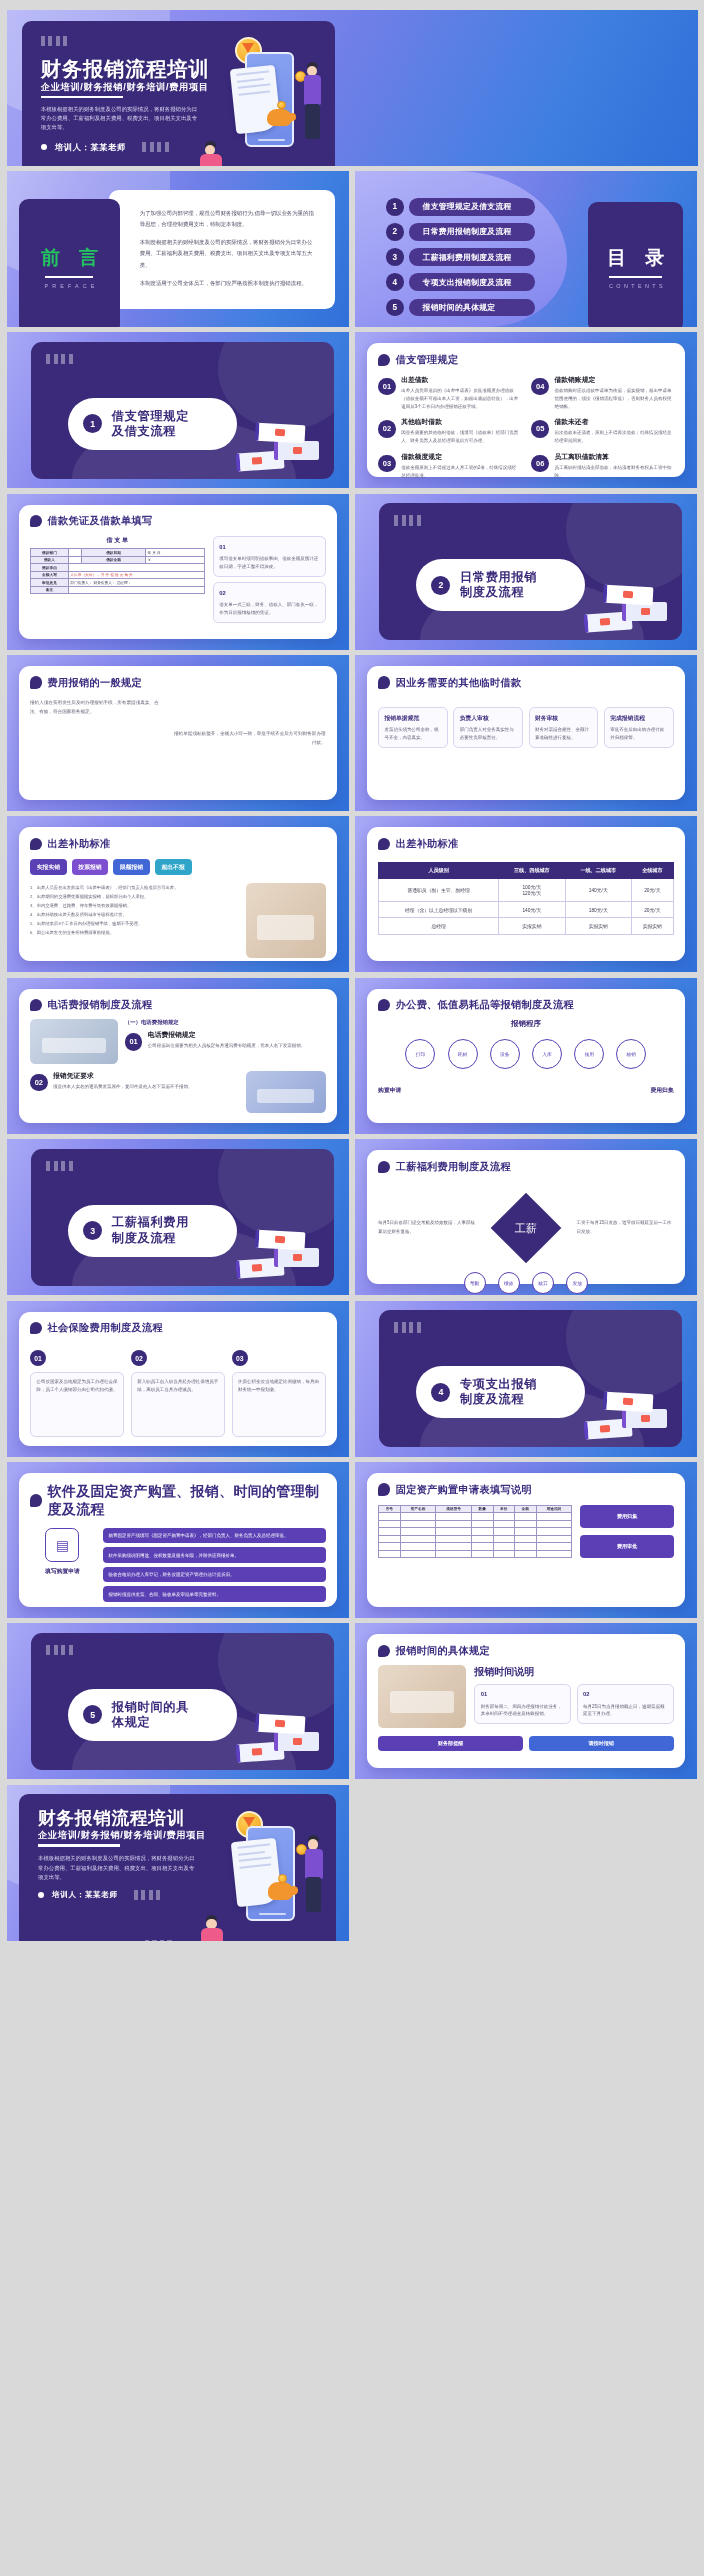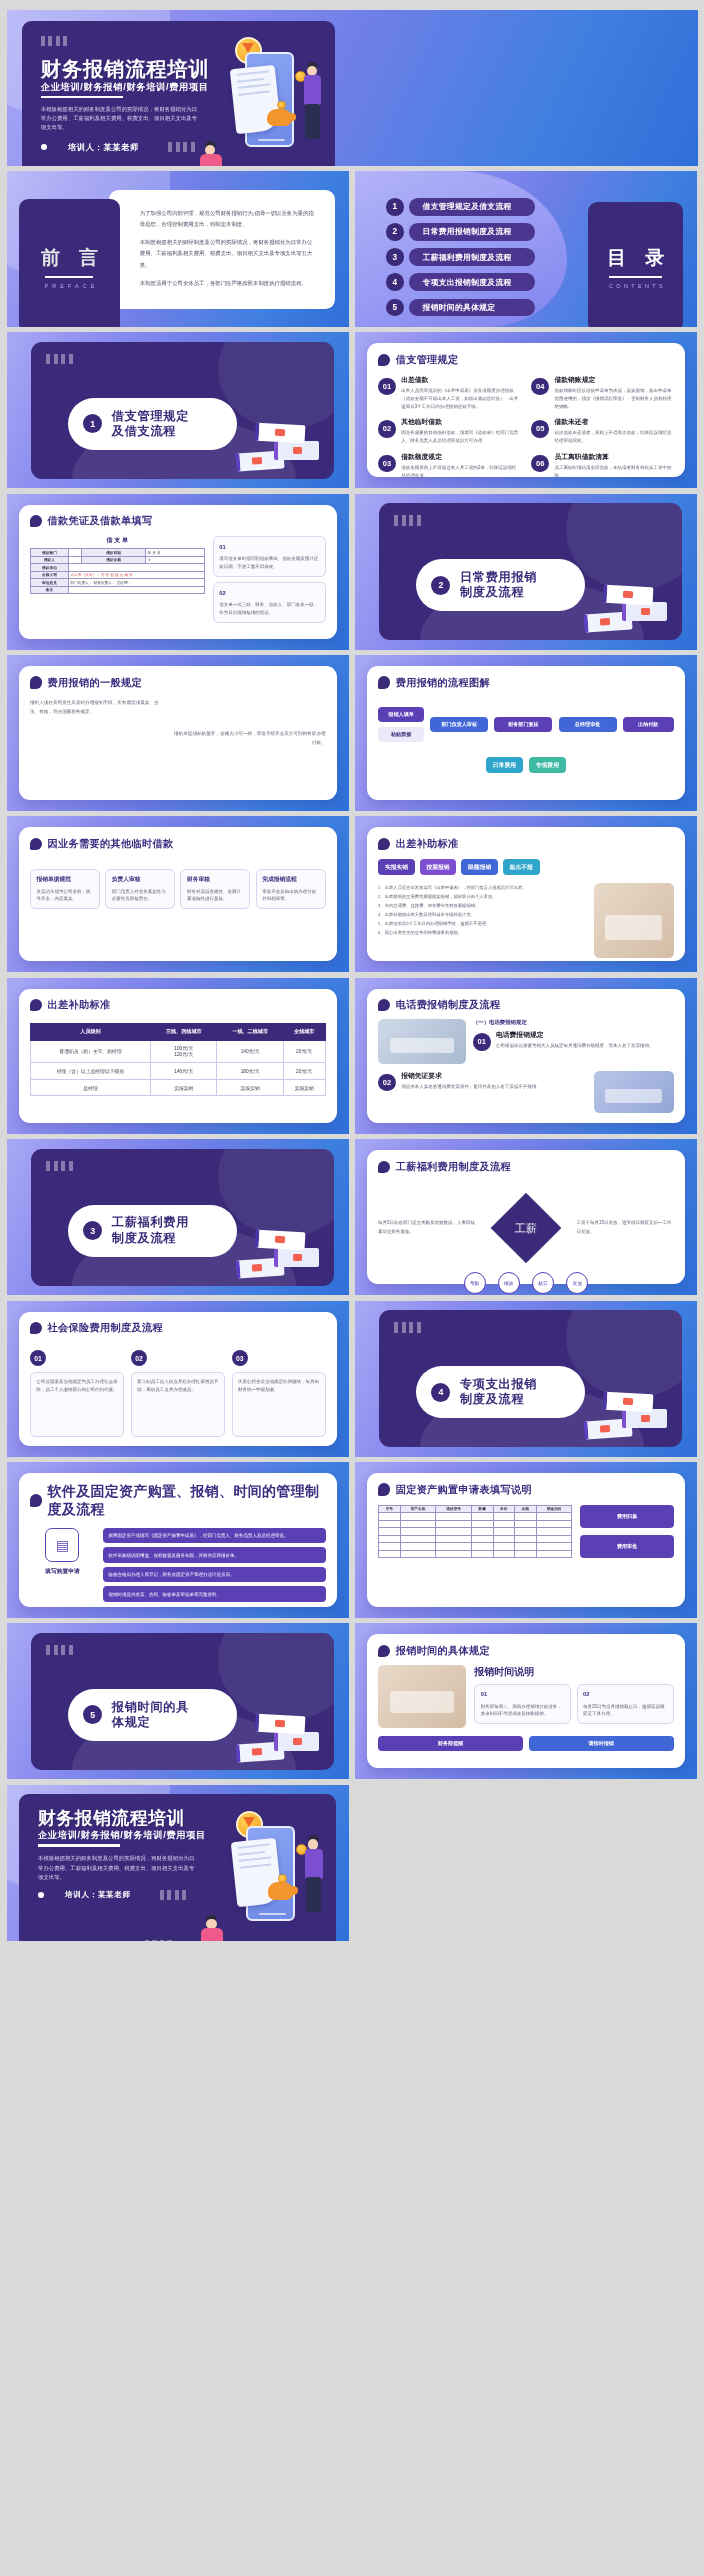--- a/index.html
+++ b/index.html
@@ -72,21 +72,21 @@
   }
   .cover-rule {
     position: absolute; left: 19px; top: 75px; width: 82px; height: 2.7px; background: #fff;
   }
   .cover-body {
     position: absolute; left: 19px; top: 84px; width: 160px;
     font-size: 5.4px; line-height: 1.75; color: #ded9f4;
   }
   .cover-presenter {
     position: absolute; left: 19px; top: 121px;
-    display: flex; align-items: center; gap: 21px;
+    display: flex; align-items: center; gap: 8px;
   }
   .cover-presenter .bullet { width: 6.1px; height: 6.1px; background: #fff; border-radius: 50%; }
   .cover-presenter .who { font-size: 8.2px; font-weight: bold; color: #fff; letter-spacing: 0.7px; }
   .cover-presenter .dots4 { margin-left: 8.2px; }
   .cover-bottom-dots { position: absolute; left: 126px; bottom: 15px; }
 
   
   .illus { position: absolute; right: 8.2px; top: 15px; width: 143px; height: 156px; }
   .phone {
     position: absolute; right: 33px; top: 16.3px; width: 49px; height: 95px;
@@ -146,21 +146,21 @@
   .p-left .head { left: 9.5px; top: 5.4px; }
   .p-left .body { left: 4.1px; top: 15px; width: 22px; height: 20.4px; background: #ee5b8a; border-radius: 5.4px; }
   .p-left .legs { position: absolute; left: 5.4px; top: 33px; width: 24.5px; height: 11px; background: #2a2f52; border-radius: 5.4px; }
 
   
   .pre-panel {
     position: absolute; left: 12.2px; top: 28.5px; width: 101px; height: 135px;
     background: #3b2a7a; border-radius: 9.5px;
     display: flex; flex-direction: column; align-items: center; justify-content: center; gap: 5.4px;
   }
-  .pre-panel .zh { font-size: 19px; font-weight: bold; color: #e5e5e5; letter-spacing: 6.8px; text-indent: 6.8px; }
+  .pre-panel .zh { font-size: 19px; font-weight: bold; color: #22c55e; letter-spacing: 6.8px; text-indent: 6.8px; }
   .pre-panel .rule { width: 48px; height: 2px; background: #fff; }
   .pre-panel .en { font-size: 5.4px; color: #b9b0e4; letter-spacing: 4.1px; text-indent: 4.1px; }
   .pre-card {
     position: absolute; left: 102px; top: 19px; right: 13.6px; bottom: 17.7px;
     background: #fff; border-radius: 9.5px; padding: 17.7px 17.7px 12.2px 31px;
   }
   .pre-card p { font-size: 5.4px; line-height: 2.1; color: #4a4a62; }
 
   
   .toc-list { position: absolute; left: 31px; top: 27px; display: flex; flex-direction: column; gap: 7.5px; }
@@ -581,42 +581,20 @@
     <div class="card full" style="padding:9.5px 11px">
       <div class="sec-title">
         <span class="leaf"></span>
         <span class="txt">费用报销的一般规定</span>
       </div>
       <div style="font-size:4.6px;line-height:1.9;color:#5d5d72;margin-top:9.5px;width:46%">报销人须在费用发生后及时办理报销手续，所有票据须真实、合法、有效，符合国家税务规定。</div>
       <div style="font-size:4.6px;line-height:1.9;color:#5d5d72;margin-top:13.6px;text-align:right;margin-left:auto;width:52%">报销单据须粘贴整齐，金额大小写一致，审批手续齐全后方可到财务部办理付款。</div>
     </div>
   </div>
 
-  <div class="slide">
-    <div class="card full" style="padding:9.5px 11px">
-      <div class="sec-title">
-        <span class="leaf"></span>
-        <span class="txt">费用报销的流程图解</span>
-      </div>
-      <div style="display:flex;gap:6.1px;align-items:center;margin-top:17.7px">
-        <div style="display:flex;flex-direction:column;gap:4.8px;flex:0 0 46px">
-          <div class="flowbox">报销人填单</div>
-          <div class="flowbox lite">粘贴票据</div>
-        </div>
-        <div class="flowbox alt" style="flex:1">部门负责人审核</div>
-        <div class="flowbox" style="flex:1">财务部门复核</div>
-        <div class="flowbox alt" style="flex:1">总经理审批</div>
-        <div class="flowbox" style="flex:.85">出纳付款</div>
-      </div>
-      <div style="display:flex;gap:6.1px;margin-top:15px;justify-content:center">
-        <div class="chip t">日常费用</div>
-        <div class="chip g">专项费用</div>
-      </div>
-    </div>
-  </div>
 
   <div class="slide">
     <div class="card full" style="padding:9.5px 11px">
       <div class="sec-title">
         <span class="leaf"></span>
         <span class="txt">因业务需要的其他临时借款</span>
       </div>
       <div class="grid4" style="margin-top:17.7px">
         <div class="box">
           <div class="bh">报销单据规范</div>
@@ -729,20 +707,41 @@
                 <span class="h" style="display:block">报销凭证要求</span>
             <span class="d" style="display:block">须提供本人实名的通讯费发票原件，复印件及他人名下票据不予报销。</span>
               </span>
           </div>
         </div>
         <div class="photo" style="flex:0 0 80px;height:42px"></div>
       </div>
     </div>
   </div>
 
+  <div class="slide">
+    <div class="card full" style="padding:9.5px 11px">
+      <div class="sec-title">
+        <span class="leaf"></span>
+        <span class="txt">办公费、低值易耗品等报销制度及流程</span>
+      </div>
+      <div style="text-align:center;font-size:7.5px;font-weight:bold;color:#3b2a7a;margin-top:6.8px">报销程序</div>
+      <div class="circflow" style="margin-top:9.5px">
+        <div class="circnode" style="font-size:4.8px">打印</div>
+        <div class="circnode" style="font-size:4.8px">耗材</div>
+        <div class="circnode" style="font-size:4.8px">设备</div>
+        <div class="circnode" style="font-size:4.8px">入库</div>
+        <div class="circnode" style="font-size:4.8px">领用</div>
+        <div class="circnode" style="font-size:4.8px">核销</div>
+      </div>
+      <div style="display:flex;justify-content:space-between;margin-top:17.7px;font-size:5.8px;font-weight:bold;color:#3b2a7a">
+        <span>购置申请</span>
+        <span>费用归集</span>
+      </div>
+    </div>
+  </div>
 
   <div class="slide">
     <div class="sec-panel">
       <div class="blobin"></div>
       <div class="blobin2"></div>
       <div class="dots4 sec-dots-a">
           <i></i>
           <i></i>
           <i></i>
           <i></i>

